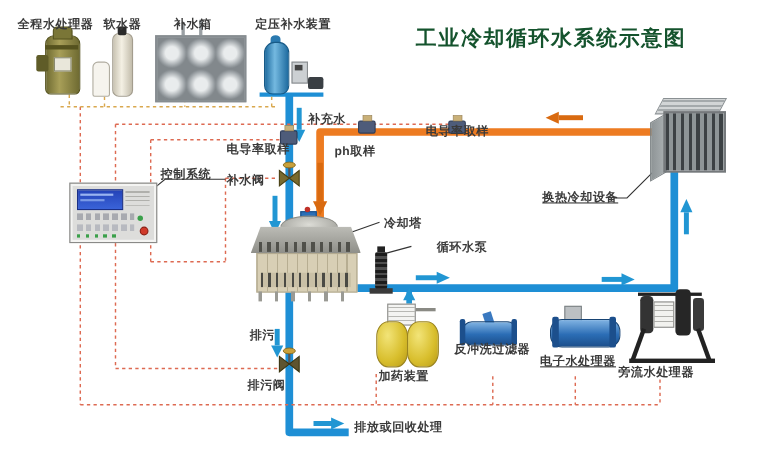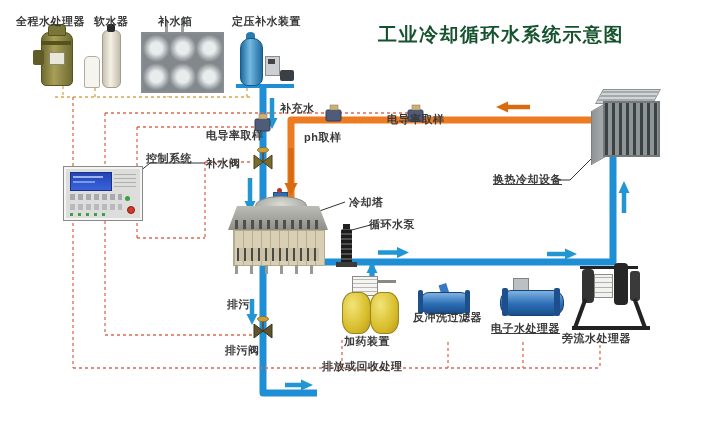--- a/index.html
+++ b/index.html
@@ -284,29 +284,29 @@
   </div>
 
   <div class="title">工业冷却循环水系统示意图</div>
 
   <div class="lbl" style="left:16px;top:14px;">全程水处理器</div>
   <div class="lbl" style="left:94px;top:14px;">软水器</div>
   <div class="lbl" style="left:158px;top:14px;">补水箱</div>
   <div class="lbl" style="left:232px;top:14px;">定压补水装置</div>
   <div class="lbl" style="left:146px;top:151px;">控制系统</div>
   <div class="lbl" style="left:349px;top:195px;">冷却塔</div>
-  <div class="lbl" style="left:369px;top:217px;">循环水泵</div>
+  <div class="lbl" style="left:397px;top:217px;">循环水泵</div>
   <div class="lbl" style="left:493px;top:172px;text-decoration:underline;">换热冷却设备</div>
   <div class="lbl" style="left:344px;top:334px;">加药装置</div>
   <div class="lbl" style="left:413px;top:310px;">反冲洗过滤器</div>
   <div class="lbl" style="left:491px;top:321px;text-decoration:underline;">电子水处理器</div>
   <div class="lbl" style="left:562px;top:331px;">旁流水处理器</div>
 
   <div class="lbl" style="left:280px;top:101px;">补充水</div>
   <div class="lbl" style="left:206px;top:128px;">电导率取样</div>
   <div class="lbl" style="left:304px;top:130px;">ph取样</div>
   <div class="lbl" style="left:387px;top:112px;">电导率取样</div>
   <div class="lbl" style="left:206px;top:156px;">补水阀</div>
   <div class="lbl" style="left:227px;top:297px;">排污</div>
   <div class="lbl" style="left:225px;top:343px;">排污阀</div>
-  <div class="lbl" style="left:322px;top:359px;">排放或回收处理</div>
+  <div class="lbl" style="left:322px;top:381px;">排放或回收处理</div>
 
 </div>
 
 </body></html>

